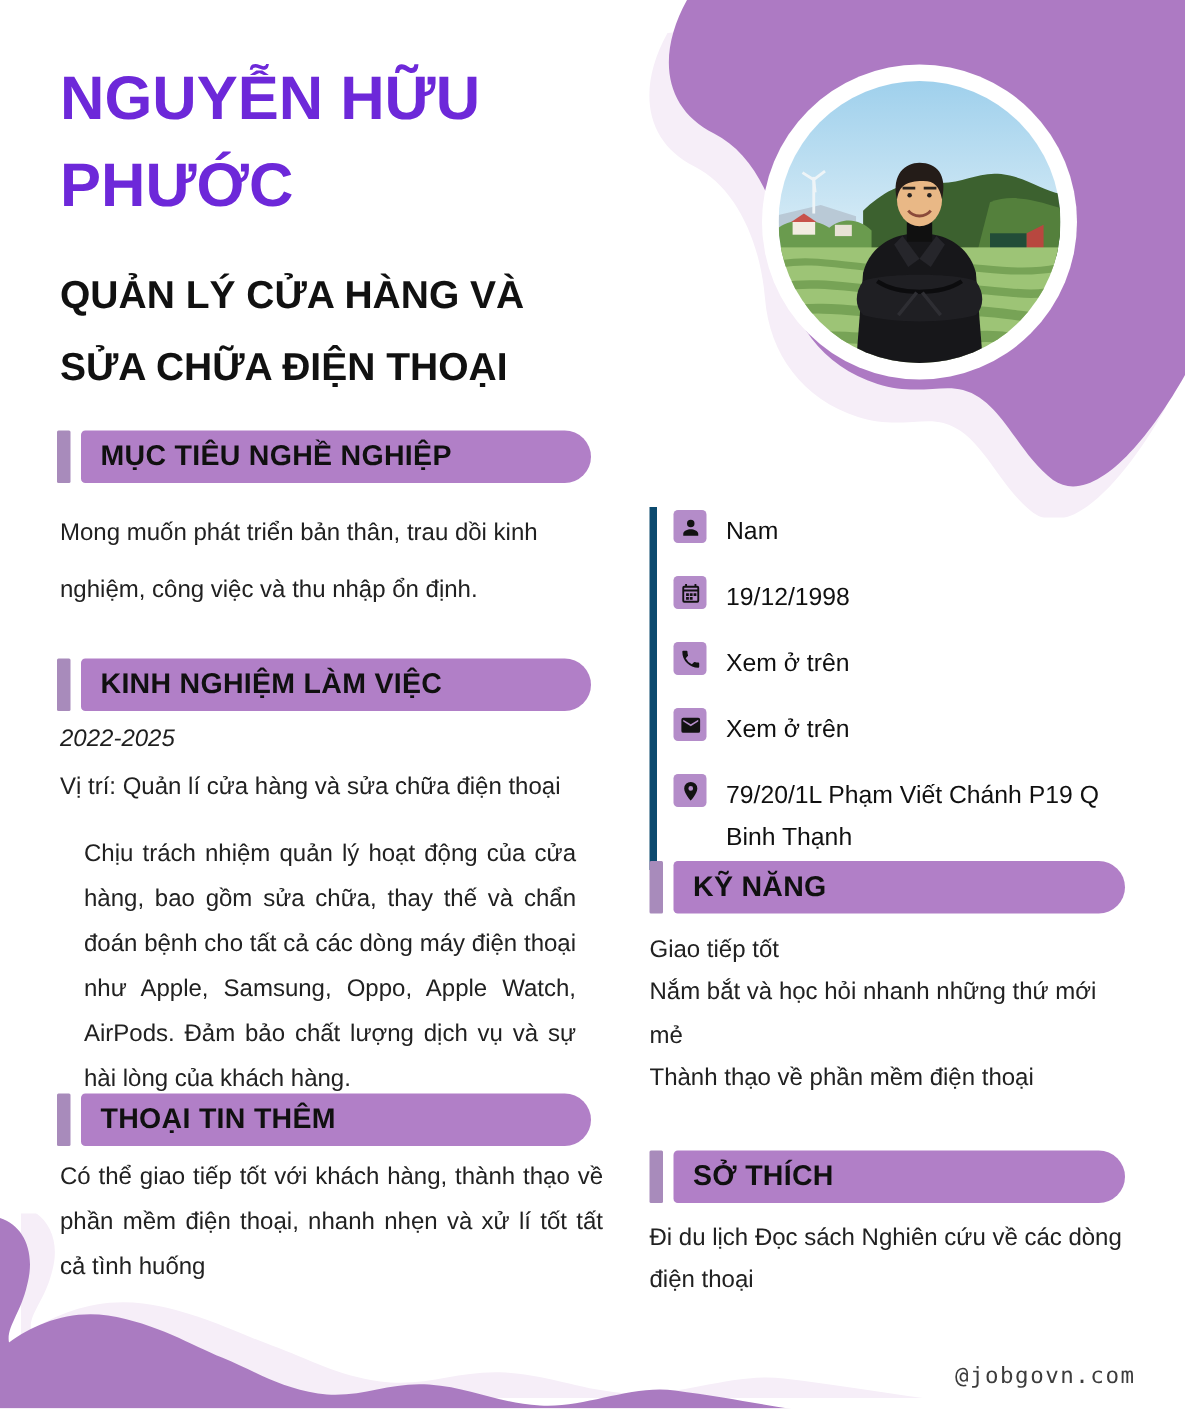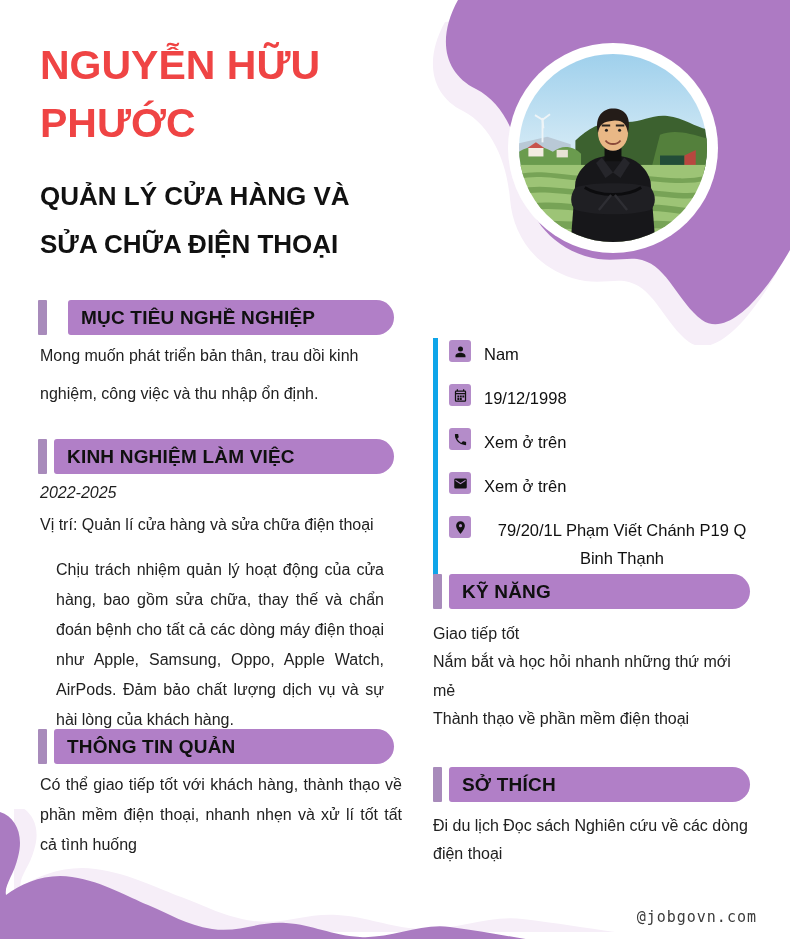--- a/index.html
+++ b/index.html
@@ -20,21 +20,21 @@
   
   .photo-ring{
     position:absolute;left:508px;top:43px;width:210px;height:210px;
     background:#fff;border-radius:50%;
     display:flex;align-items:center;justify-content:center;
   }
   .photo{width:188px;height:188px;border-radius:50%;overflow:hidden;}
   
   .name{
     position:absolute;left:40px;top:36px;width:370px;
-    font-size:41px;font-weight:bold;line-height:1.42;color:#ef4444;
+    font-size:41px;font-weight:bold;line-height:1.42;color:#6d28d9;
   }
   .job-title{
     position:absolute;left:40px;top:172px;width:372px;
     font-size:26px;font-weight:bold;line-height:1.85;color:#111;
   }
   
   .sec-header{position:absolute;display:flex;align-items:stretch;height:35px;}
   .sec-accent{width:9px;background:#a88bbb;margin-right:7px;border-radius:1px;}
   .sec-bar{
     flex:1;margin:0;background:#b17fc7;border-radius:3px 18px 18px 3px;
@@ -52,21 +52,21 @@
   .exp-company{font-weight:bold;font-size:16px;margin:0 0 7px 0;}
   .exp-position{font-size:16px;margin:0 0 2px 0;line-height:1.75;}
   .exp-desc{margin:16px;text-align:justify;line-height:1.87;}
   .additional-text{
     position:absolute;left:40px;top:770px;width:362px;
     text-align:justify;line-height:1.87;
   }
   
   .profile-list{
     position:absolute;left:433px;top:338px;width:322px;
-    border-left:5px solid #0ea5e9;padding:2px 0 8px 0;text-align:center;
+    border-left:5px solid #0c4a6e;padding:2px 0 8px 0;
   }
   .profile-row{
     display:flex;align-items:flex-start;margin:0 0 16px 11px;
   }
   .profile-row:last-child{margin-bottom:0;}
   .icon-box{
     flex:0 0 22px;height:22px;background:#b48cc9;border-radius:3px;
     display:flex;align-items:center;justify-content:center;
   }
   .icon-box svg{width:15px;height:15px;fill:#121212;}
@@ -147,39 +147,39 @@
         <circle cx="107" cy="81" r="1.6" fill="#262220"></circle>
         <path d="M88,76 h9 M103,76 h9" stroke="#2a241f" stroke-width="2"></path>
         <path fill="#241c18" d="M84,84 C80,66 90,58 100,58 C112,58 120,66 116,84 C114,74 110,70 100,71 C90,72 86,74 84,84 Z"></path>
       </svg>
     </div>
   </div>
 
   <div class="name">NGUYỄN HỮU PHƯỚC</div>
   <div class="job-title">QUẢN LÝ CỬA HÀNG VÀ SỬA CHỮA ĐIỆN THOẠI</div>
 
-  <div class="sec-header w-left" style="left:38px;top:300px;gap:14px;">
+  <div class="sec-header w-left" style="left:38px;top:287px;">
     <span class="sec-accent"></span>
     <h2 class="sec-bar">MỤC TIÊU NGHỀ NGHIỆP</h2>
   </div>
   <div class="objective-text body-text">Mong muốn phát triển bản thân, trau dồi kinh nghiệm, công việc và thu nhập ổn định.</div>
 
   <div class="sec-header w-left" style="left:38px;top:439px;">
     <span class="sec-accent"></span>
     <h2 class="sec-bar">KINH NGHIỆM LÀM VIỆC</h2>
   </div>
   <div class="exp-block">
     <p class="exp-period">2022-2025</p>
     <p class="exp-position body-text">Vị trí: Quản lí cửa hàng và sửa chữa điện thoại</p>
     <p class="exp-desc body-text">Chịu trách nhiệm quản lý hoạt động của cửa hàng, bao gồm sửa chữa, thay thế và chẩn đoán bệnh cho tất cả các dòng máy điện thoại như Apple, Samsung, Oppo, Apple Watch, AirPods. Đảm bảo chất lượng dịch vụ và sự hài lòng của khách hàng.</p>
   </div>
 
   <div class="sec-header w-left" style="left:38px;top:729px;">
     <span class="sec-accent"></span>
-    <h2 class="sec-bar">THÔNG TIN QUẢN</h2>
+    <h2 class="sec-bar">THOẠI TIN THÊM</h2>
   </div>
   <div class="additional-text body-text">Có thể giao tiếp tốt với khách hàng, thành thạo về phần mềm điện thoại, nhanh nhẹn và xử lí tốt tất cả tình huống</div>
 
   <div class="profile-list">
     <div class="profile-row">
       <span class="icon-box">
         <svg viewBox="0 0 24 24">
             <path d="M12 12a4 4 0 1 0-4-4 4 4 0 0 0 4 4zm0 2c-3.3 0-8 1.7-8 5v2h16v-2c0-3.3-4.7-5-8-5z"></path>
           </svg>
       </span>

